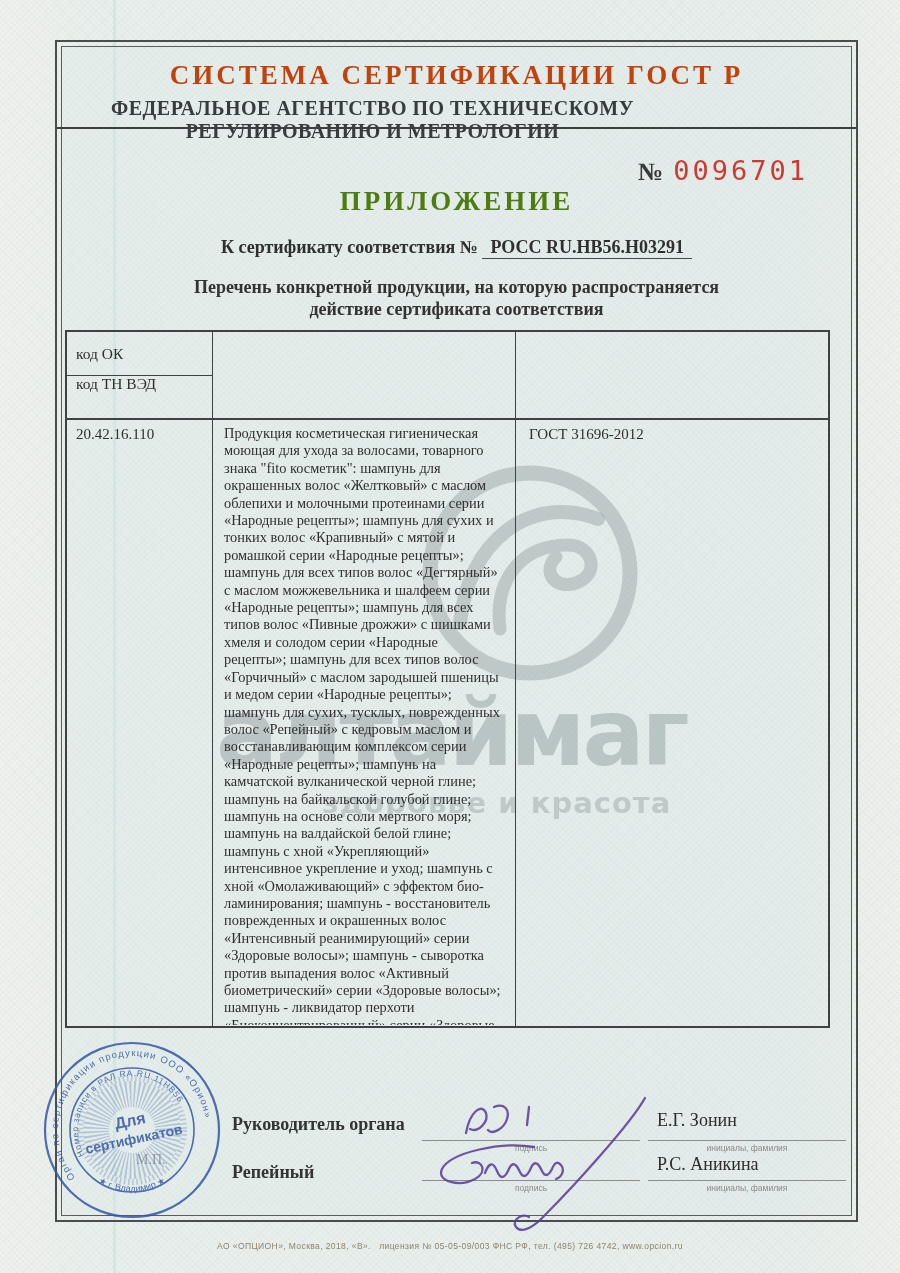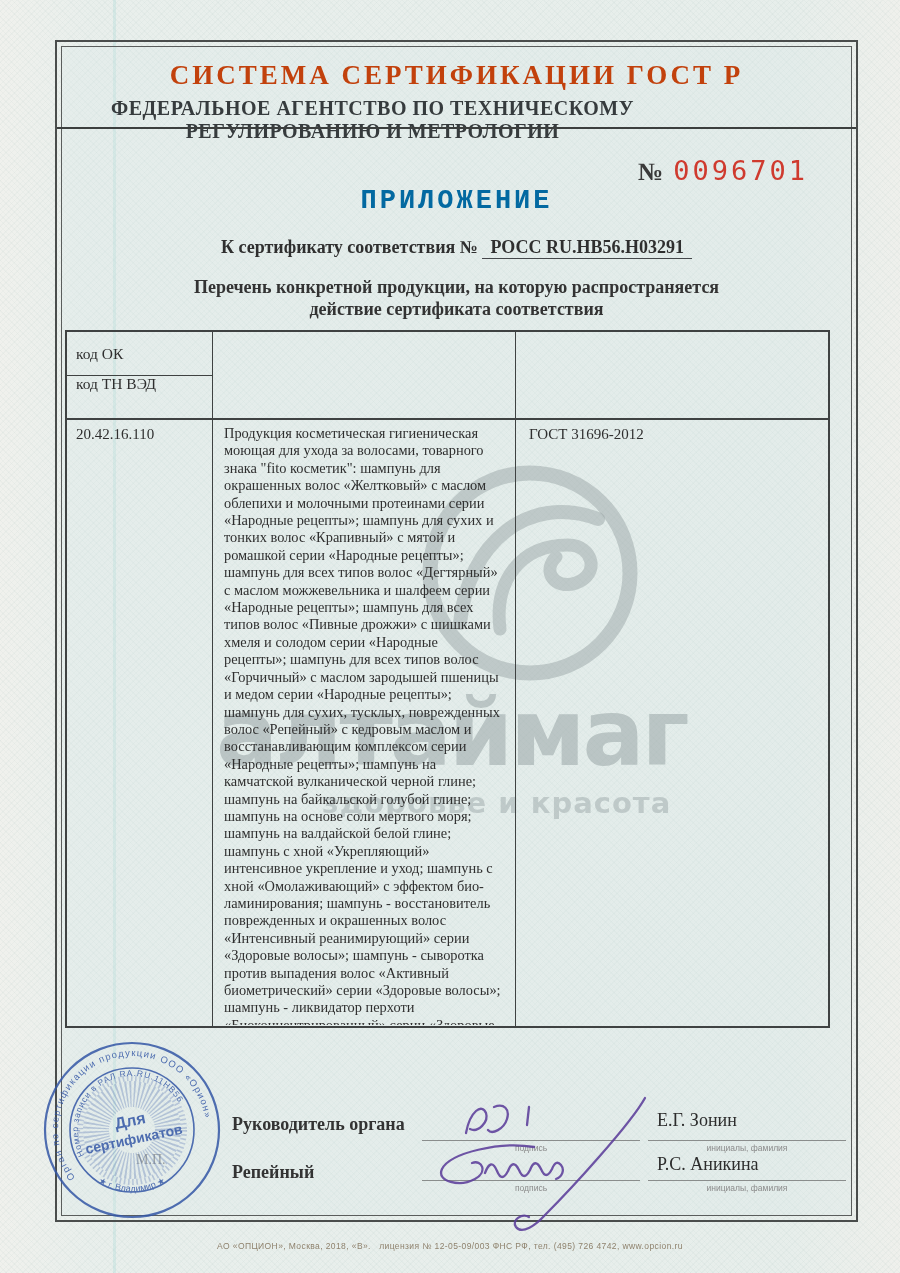--- a/index.html
+++ b/index.html
@@ -28,21 +28,21 @@
   .t-agency { left:57px; top:97px; width:631px; font-weight:700; font-size:20px;
               letter-spacing:.5px; color:#363b3d; }
   .head-rule { left:57px; top:127px; width:799px; height:0; border-top:2px solid #3c3f3e; }
 
   .blank-no { left:638px; top:155px; white-space:nowrap; }
   .blank-no .num-sign { font-size:25px; font-weight:700; color:#3a3a3a; margin-right:10px; }
   .blank-no .num-digits { font-family:"DejaVu Sans Mono", monospace; font-size:27px;
                           color:#cf3a2e; letter-spacing:3px; }
 
   .t-prilozhenie { left:57px; top:186px; width:799px; font-weight:700; font-size:27px;
-                   letter-spacing:3px; color:#0369a1;font-family:Liberation Mono, monospace; }
+                   letter-spacing:3px; color:#4d7c0f; }
 
   .cert-line { left:57px; top:237px; width:799px; font-size:18px; font-weight:600; }
   .cert-line .cert-num { border-bottom:1.5px solid #44474a; padding:0 8px 1px 8px; }
 
   .subtitle { left:57px; width:799px; font-weight:700; font-size:18px; color:#333; }
   .sub1 { top:277px; } .sub2 { top:299px; }
 
   
   .table { left:65px; top:330px; width:765px; height:698px; border:2px solid #3f4242; }
   .v1 { left:145px; top:0; width:0; height:694px; border-left:1.5px solid #3f4242; position:absolute; }
@@ -227,13 +227,13 @@
       <path d="M 38,50 C 42,28 54,20 58,30 C 61,39 50,50 42,46"></path>
       <path d="M 66,24 C 76,20 82,26 79,36 C 76,46 64,52 60,47"></path>
       <path d="M 101,24 L 99,42"></path>
       <path d="M 106,64 C 72,58 22,70 14,86 C 8,99 32,104 47,96 C 60,89 54,76 44,80"></path>
       <path d="M 57,90 q 6,-16 12,-2 q 5,12 11,0 q 5,-13 11,-1 q 5,12 11,0 q 5,-13 11,-1 q 5,12 11,0 q 4,-10 9,-4 c 4,5 1,12 -5,14"></path>
       <path d="M 217,15 C 202,42 142,107 117,132 C 108,142 94,152 88,144 C 83,137 94,130 101,134"></path>
     </g>
   </svg>
 </div>
 
-<div class="abs footer">АО «ОПЦИОН», Москва, 2018, «В».   лицензия № 12-05-09/003 ФНС РФ, тел. (495) 726 4742, www.opcion.ru</div>
+<div class="abs footer">АО «ОПЦИОН», Москва, 2018, «В».   лицензия № 05-05-09/003 ФНС РФ, тел. (495) 726 4742, www.opcion.ru</div>
 
 </body></html>

